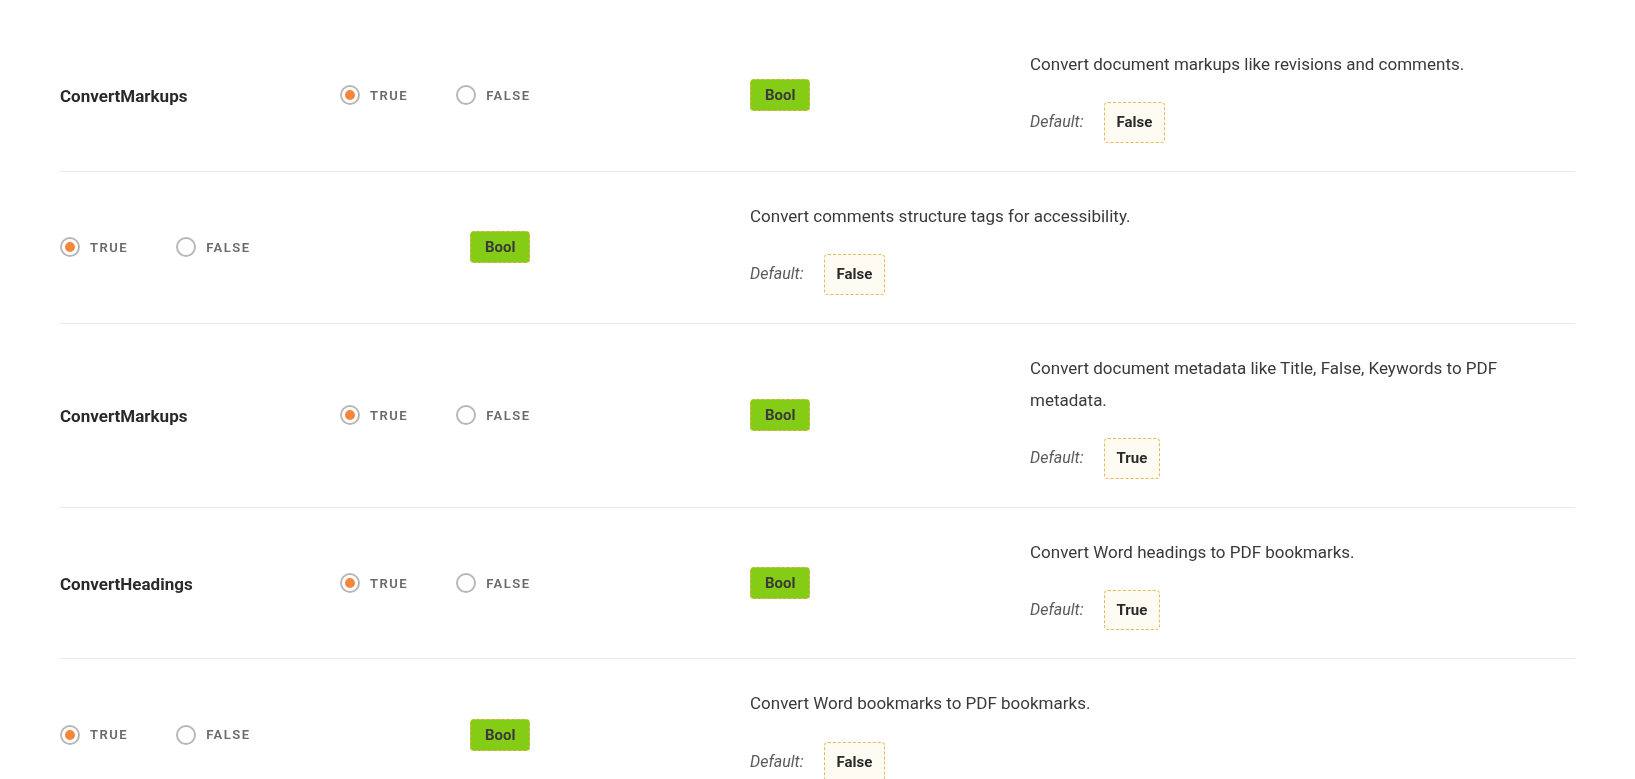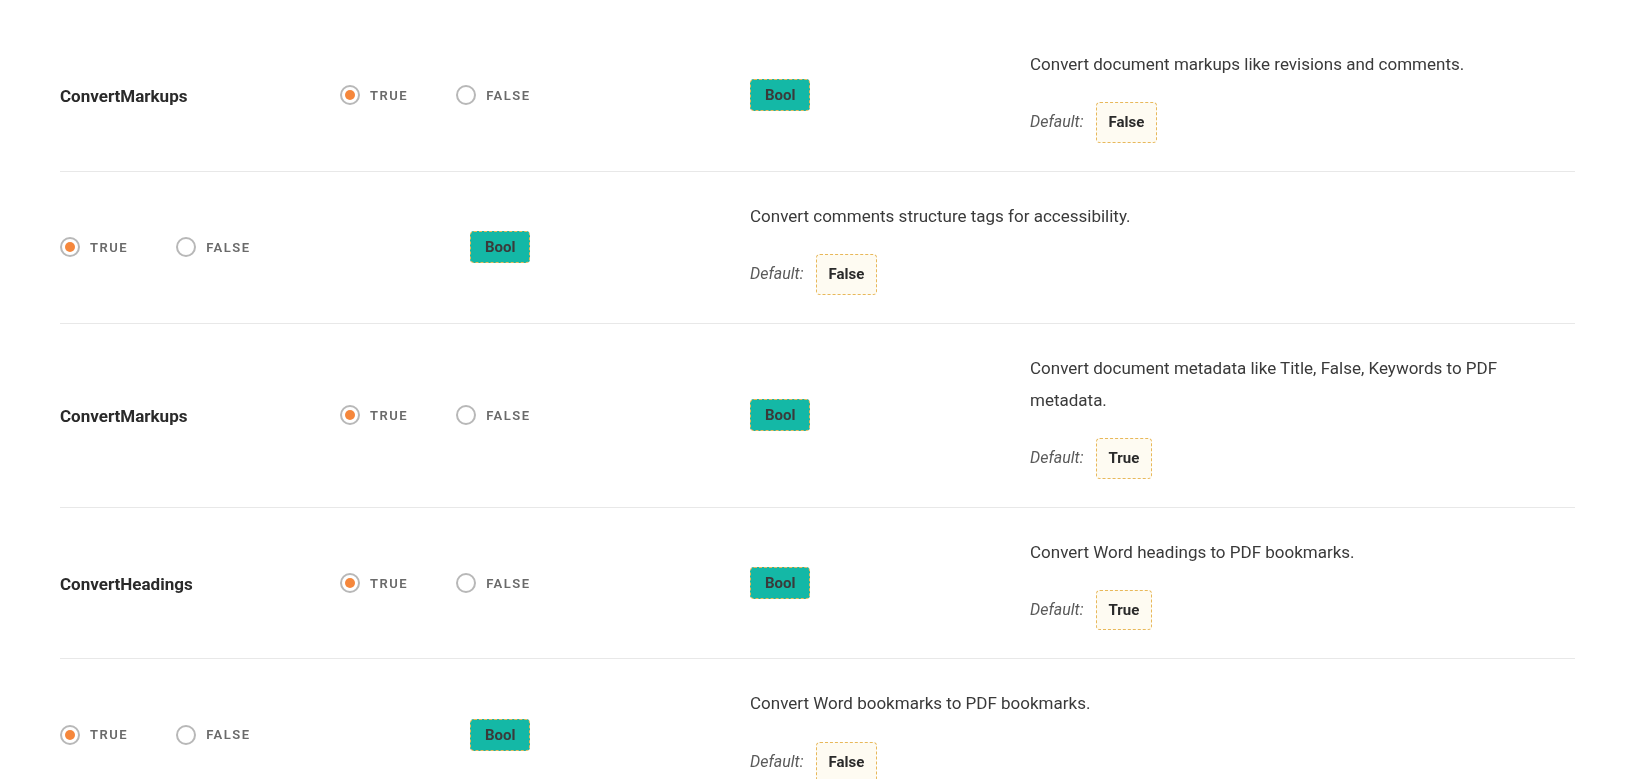--- a/index.html
+++ b/index.html
@@ -66,38 +66,38 @@
       letter-spacing: 1.5px;
       color: #6a6a6a;
     }
     .col-type {
       width: 280px;
       flex-shrink: 0;
     }
     .type-badge {
       display: inline-block;
       border: 1px dashed #e8b85a;
-      background: #14b8a6;
+      background: #84cc16;
       color: #3a3a3a;
       font-weight: 700;
       font-size: 15px;
       padding: 6px 14px;
       border-radius: 4px;
     }
     .col-desc {
       flex: 1;
       color: #3a3a3a;
       font-size: 17px;
       line-height: 1.9;
     }
     .default-line {
       margin-top: 22px;
       display: flex;
       align-items: center;
-      gap: 12px;
+      gap: 20px;
     }
     .default-label {
       font-style: italic;
       color: #5a5a5a;
       font-size: 16px;
     }
     .default-value {
       display: inline-block;
       border: 1px dashed #e8b85a;
       background: #fefbf2;

